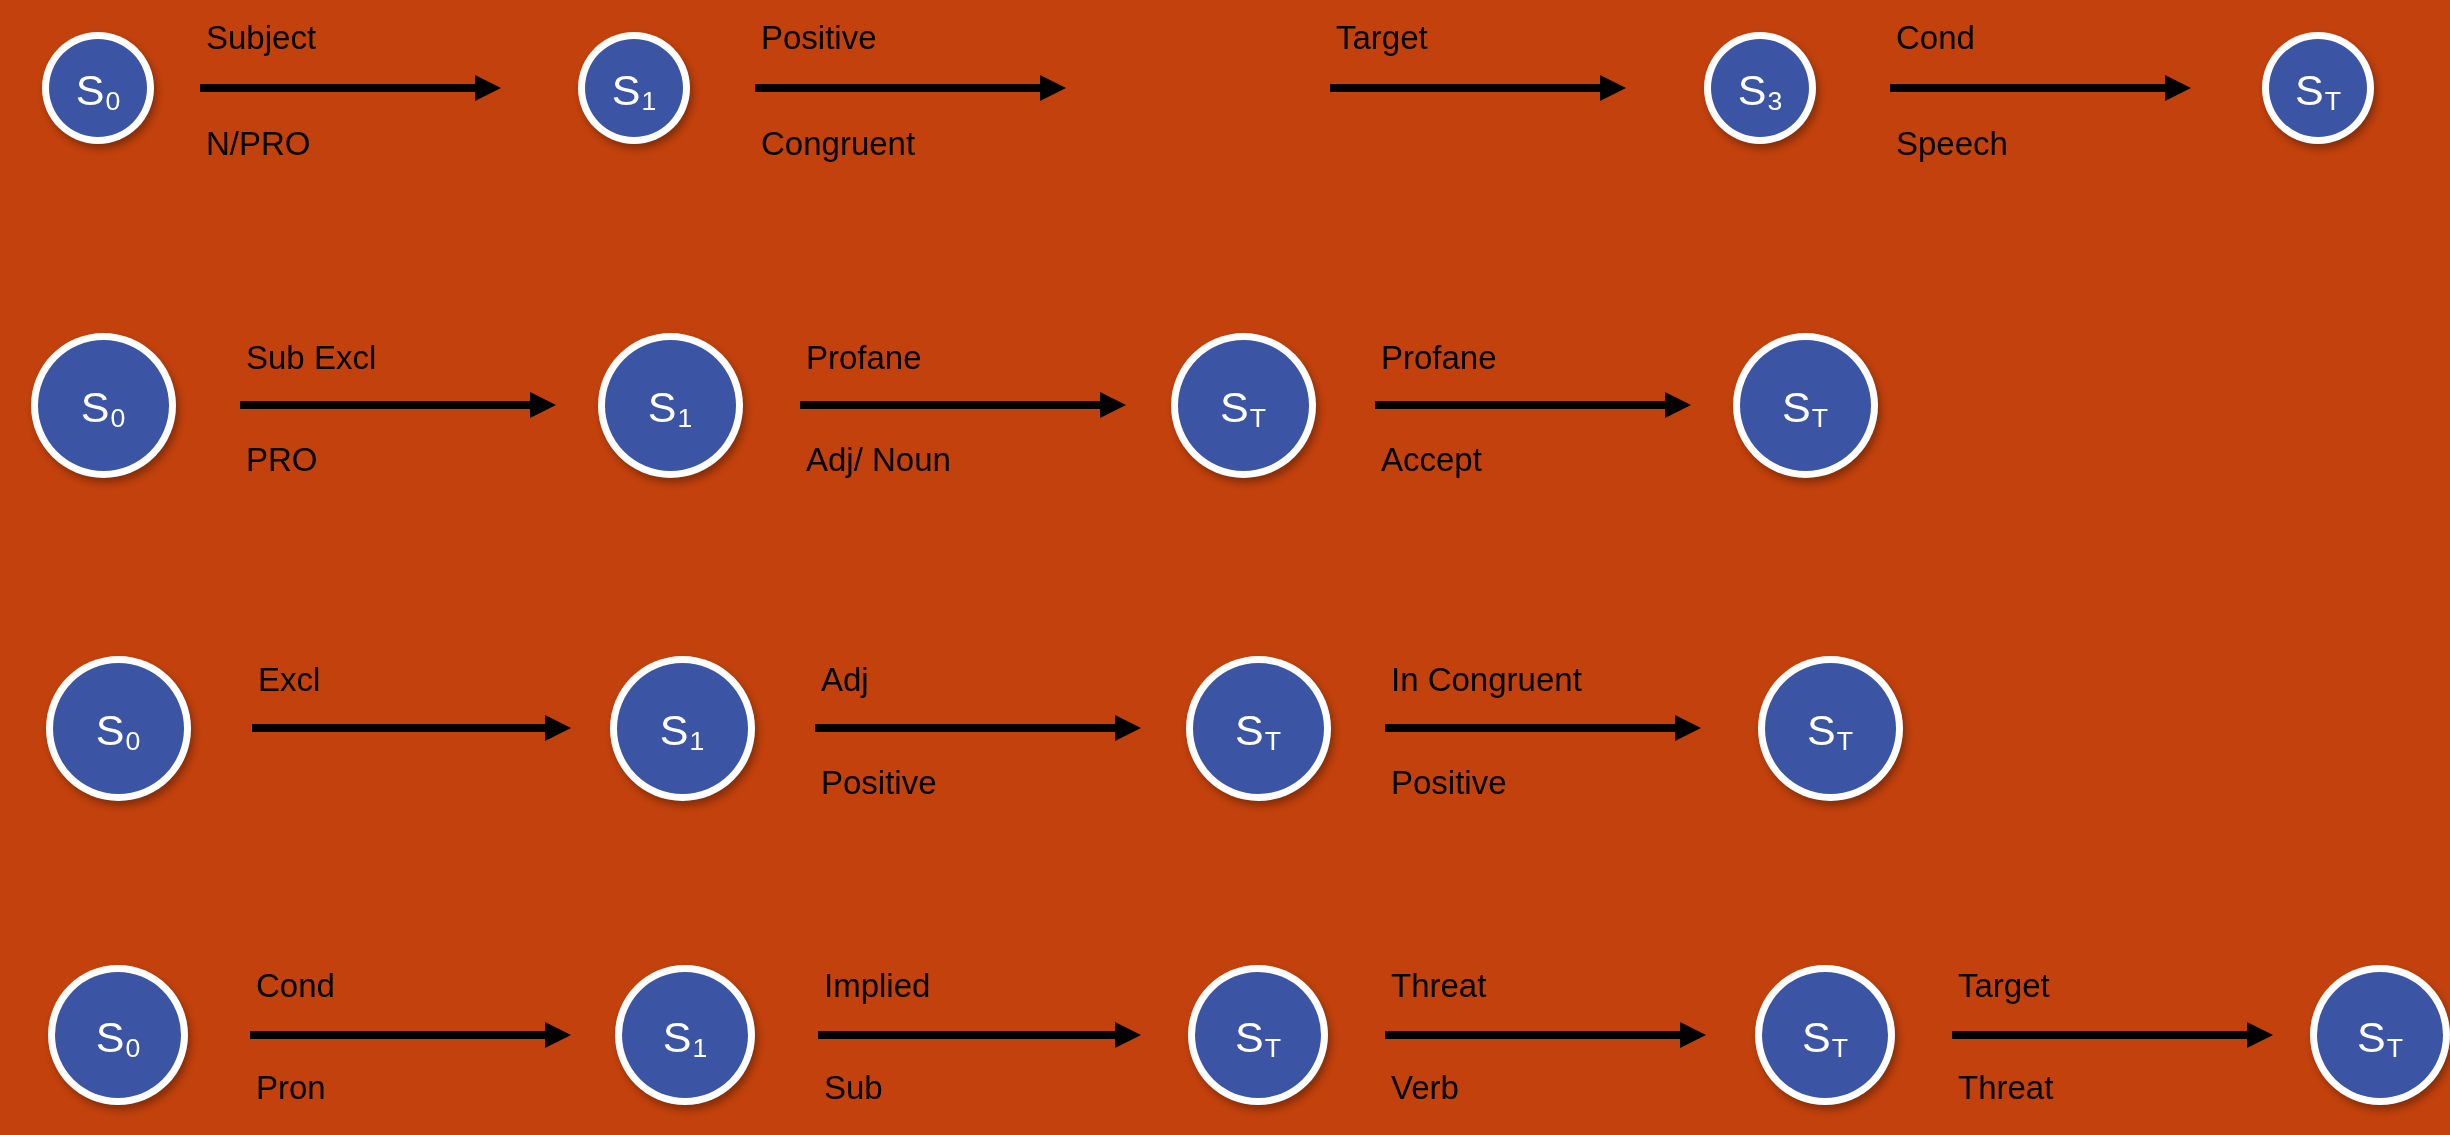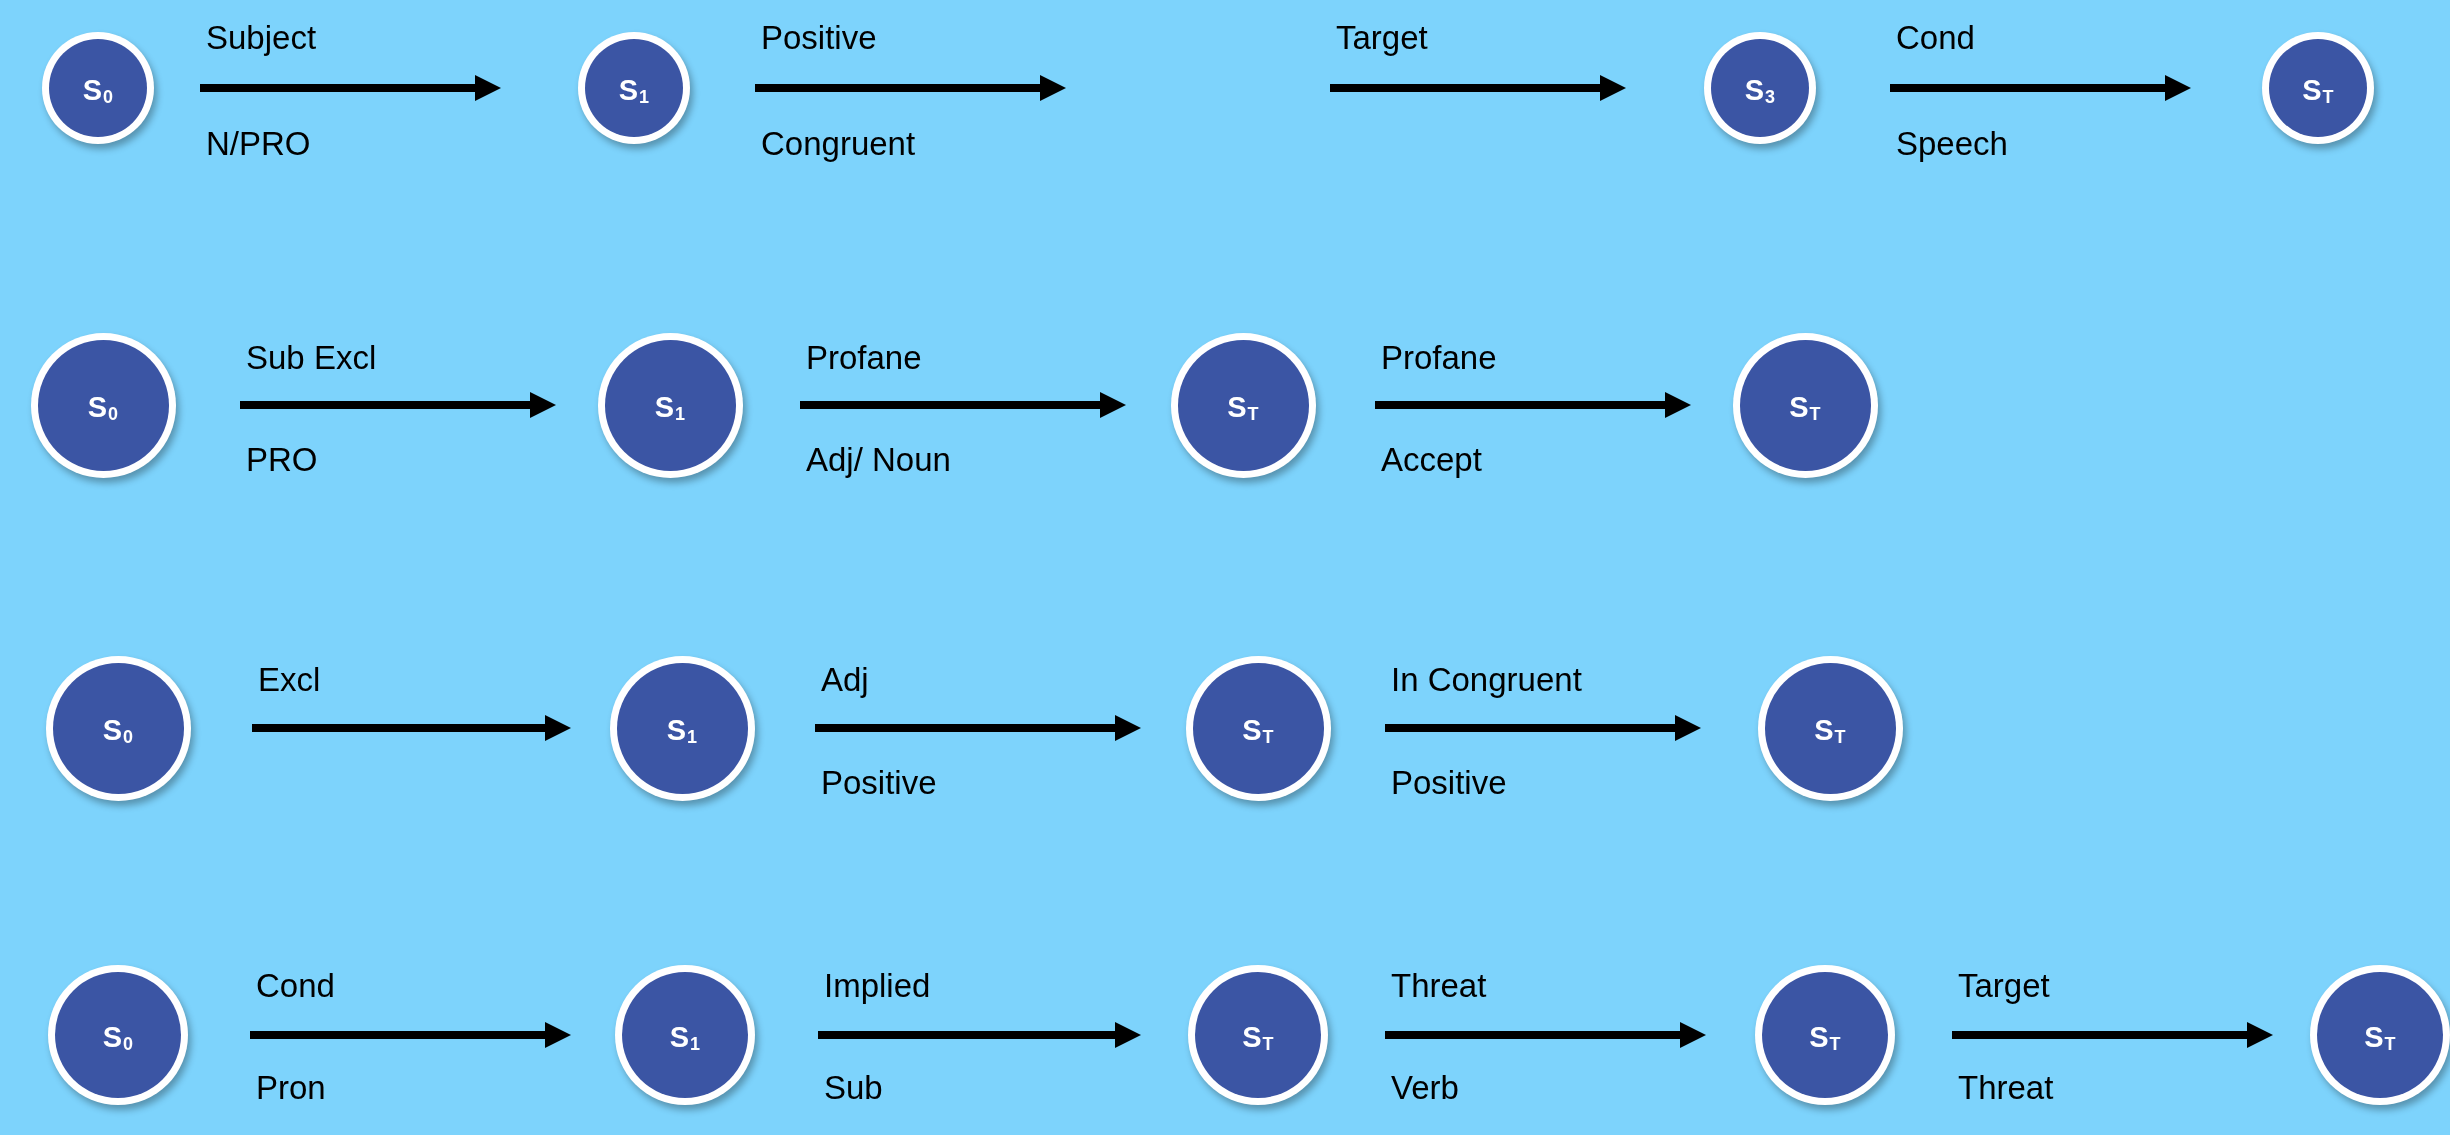--- a/index.html
+++ b/index.html
@@ -8,21 +8,21 @@
     padding: 0;
     background: #ffffff;
   }
   body {
     font-family: "Liberation Sans", sans-serif;
   }
   #canvas {
     position: relative;
     width: 2450px;
     height: 1135px;
-    background: #7dd3fc;
+    background: #c2410c;
     overflow: hidden;
   }
   
   .node {
     position: absolute;
     border-radius: 50%;
     background: #ffffff;
     box-shadow: 3px 5px 7px rgba(0,0,0,0.30);
     box-sizing: border-box;
   }
@@ -35,22 +35,22 @@
     border-radius: 50%;
     background: #3b55a4;
     display: flex;
     align-items: center;
     justify-content: center;
     box-sizing: border-box;
   }
   .node .lbl {
     color: #ffffff;
     font-family: "Liberation Sans", sans-serif;
-    font-size: 29px;
-    font-weight: 700;
+    font-size: 43px;
+    font-weight: 400;
     line-height: 1;
     letter-spacing: 0.5px;
     white-space: nowrap;
     transform: translateY(2px);
   }
   .node .lbl sub {
     font-size: 0.62em;
     vertical-align: baseline;
     position: relative;
     top: 0.22em;

